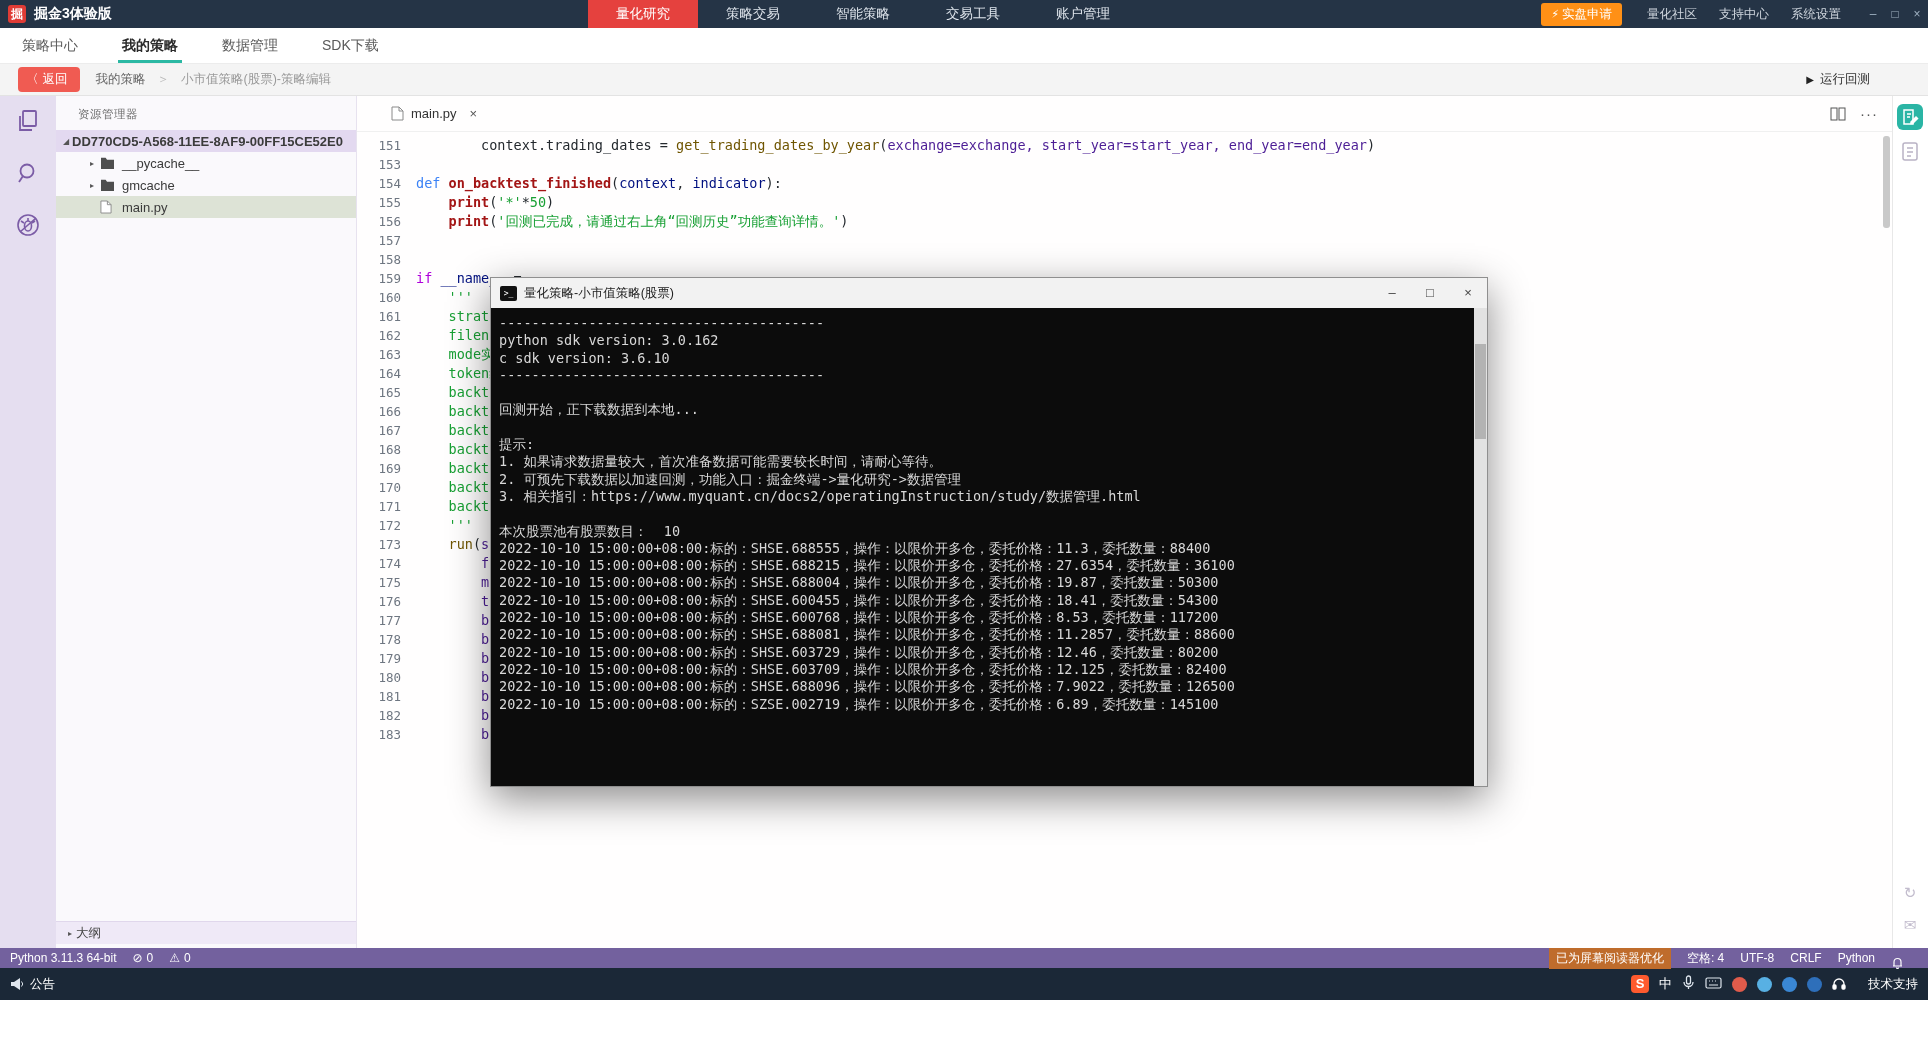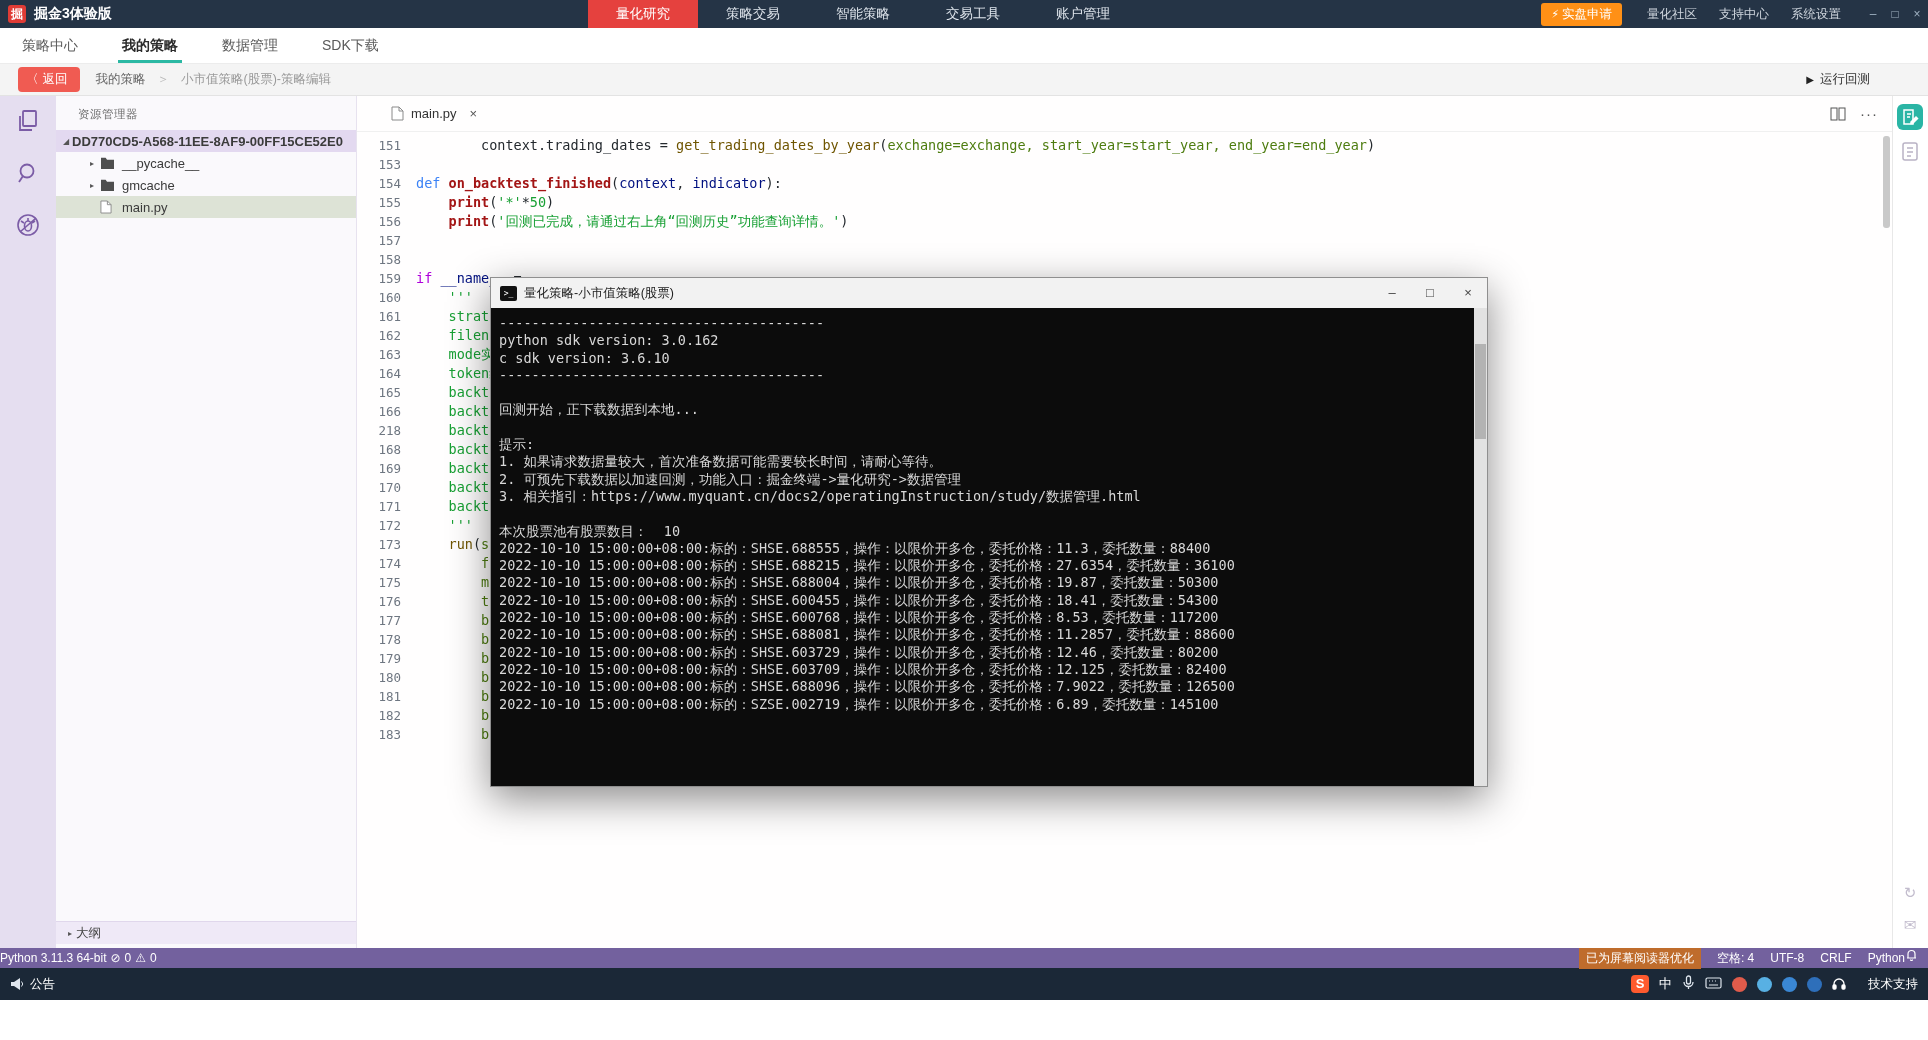--- a/index.html
+++ b/index.html
@@ -63,33 +63,33 @@
   .cl{display:flex;white-space:pre;}
   .ln{width:44px;text-align:right;padding-right:15px;color:#6e7681;flex:0 0 auto;font-size:12.5px;}
   .lt{color:#24292e;}
   .tk-p{color:#24292e;}
   .tk-k{color:#3b82f6;}
   .tk-cf{color:#af00db;}
   .tk-fn{color:#a31515;font-weight:bold;}
   .tk-fn2{color:#6f5500;}
   .tk-v{color:#001080;}
   .tk-s{color:#18a034;}
-  .tk-kw{color:#4d7c0f;}
+  .tk-kw{color:#4c1d95;}
   .vscroll{position:absolute;right:2px;top:40px;width:7px;height:92px;background:#c9c9c9;border-radius:3px;}
   
   .rightstrip{width:35px;background:#fff;border-left:1px solid #e8e8e8;position:relative;}
   .tealico{position:absolute;top:8px;left:4px;width:26px;height:26px;background:#2ab5a5;border-radius:6px;}
   .tealico svg{position:absolute;left:4px;top:4px;}
   .grayico{position:absolute;top:44px;left:6px;width:22px;height:22px;color:#b9b3c5;}
   .strip-bottom{position:absolute;bottom:14px;left:6px;display:flex;flex-direction:column;gap:14px;color:#c2bccd;font-size:15px;text-align:center;width:22px;}
   
   .statusbar{height:20px;background:#73619e;color:#fff;display:flex;align-items:center;font-size:12px;}
-  .sb-left{display:flex;align-items:center;gap:4px;justify-content:flex-end;}
+  .sb-left{display:flex;align-items:center;gap:16px;padding-left:10px;justify-content:flex-end;}
   .sb-item{display:flex;align-items:center;gap:4px;}
-  .sb-right{margin-left:auto;display:flex;align-items:flex-start;gap:0;padding-right:10px;}
+  .sb-right{margin-left:auto;display:flex;align-items:flex-end;gap:16px;padding-right:24px;}
   .sb-chip{background:#bf6c2c;padding:2px 7px;}
   .sb-bell{width:13px;height:13px;}
   
   .taskbar{height:32px;background:#1b2837;display:flex;align-items:center;color:#fff;font-size:12.5px;}
   .tb-left{display:flex;align-items:center;gap:6px;padding-left:10px;}
   .tb-right{margin-left:auto;display:flex;align-items:center;gap:10px;padding-right:10px;}
   .sogou{width:18px;height:18px;border-radius:4px;background:#ff5a2e;color:#fff;font-weight:bold;font-size:13px;line-height:18px;text-align:center;}
   .ime{font-size:13px;}
   .traydot{width:15px;height:15px;border-radius:50%;}
   .support{display:flex;align-items:center;gap:22px;}
@@ -252,21 +252,21 @@
           <div class="cl"><span class="ln">157</span><span class="lt"></span></div>
           <div class="cl"><span class="ln">158</span><span class="lt"></span></div>
           <div class="cl"><span class="ln">159</span><span class="lt"><span class="tk-cf">if </span><span class="tk-v">__name__</span><span class="tk-p"> =</span></span></div>
           <div class="cl"><span class="ln">160</span><span class="lt"><span class="tk-s">    '''</span></span></div>
           <div class="cl"><span class="ln">161</span><span class="lt"><span class="tk-s">    strategy_</span></span></div>
           <div class="cl"><span class="ln">162</span><span class="lt"><span class="tk-s">    filename文</span></span></div>
           <div class="cl"><span class="ln">163</span><span class="lt"><span class="tk-s">    mode实时模</span></span></div>
           <div class="cl"><span class="ln">164</span><span class="lt"><span class="tk-s">    token绑定</span></span></div>
           <div class="cl"><span class="ln">165</span><span class="lt"><span class="tk-s">    backtest_</span></span></div>
           <div class="cl"><span class="ln">166</span><span class="lt"><span class="tk-s">    backtest_</span></span></div>
-          <div class="cl"><span class="ln">218</span><span class="lt"><span class="tk-s">    backtest_</span></span></div>
+          <div class="cl"><span class="ln">167</span><span class="lt"><span class="tk-s">    backtest_</span></span></div>
           <div class="cl"><span class="ln">168</span><span class="lt"><span class="tk-s">    backtest_</span></span></div>
           <div class="cl"><span class="ln">169</span><span class="lt"><span class="tk-s">    backtest_</span></span></div>
           <div class="cl"><span class="ln">170</span><span class="lt"><span class="tk-s">    backtest_</span></span></div>
           <div class="cl"><span class="ln">171</span><span class="lt"><span class="tk-s">    backtest_</span></span></div>
           <div class="cl"><span class="ln">172</span><span class="lt"><span class="tk-s">    '''</span></span></div>
           <div class="cl"><span class="ln">173</span><span class="lt"><span class="tk-p">    </span><span class="tk-fn2">run</span><span class="tk-p">(</span><span class="tk-kw">strat</span></span></div>
           <div class="cl"><span class="ln">174</span><span class="lt"><span class="tk-p">        </span><span class="tk-kw">filen</span></span></div>
           <div class="cl"><span class="ln">175</span><span class="lt"><span class="tk-p">        </span><span class="tk-kw">mode=</span></span></div>
           <div class="cl"><span class="ln">176</span><span class="lt"><span class="tk-p">        </span><span class="tk-kw">token</span></span></div>
           <div class="cl"><span class="ln">177</span><span class="lt"><span class="tk-p">        </span><span class="tk-kw">backt</span></span></div>

